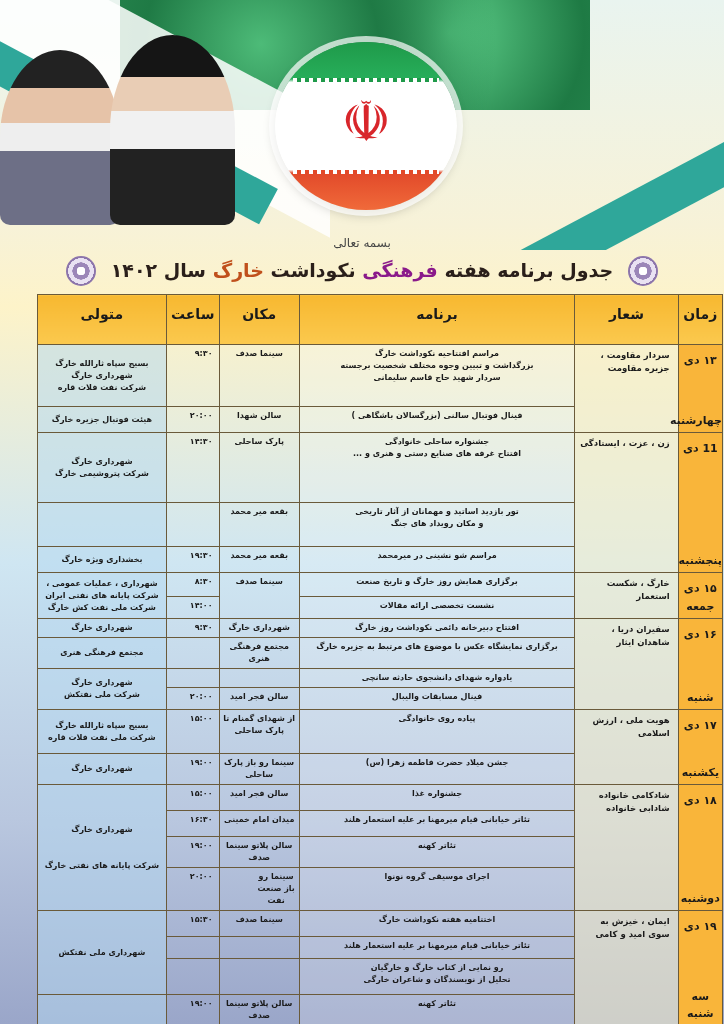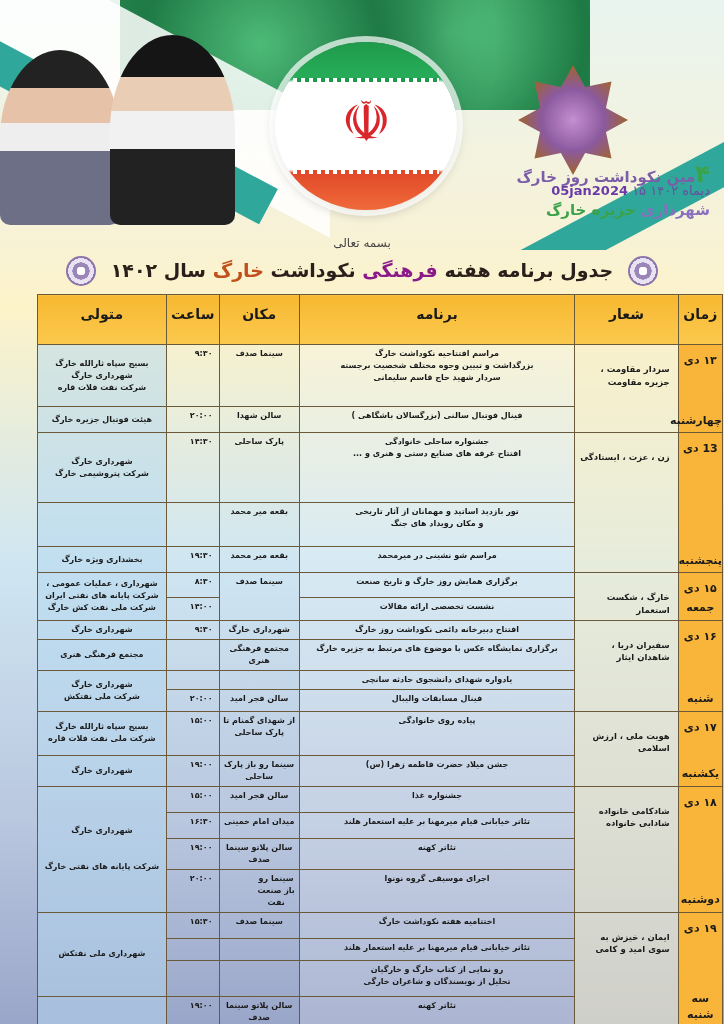--- a/index.html
+++ b/index.html
@@ -44,21 +44,21 @@
   .title { position: absolute; left: 0; right: 0; top: 256px; text-align: center; font-size: 19px; font-weight: bold; direction: rtl; color: #2a1f1a; }
   .title .purple { color: #8a1a8a; }
   .title .orange { color: #c0501c; }
   .rosette { display: inline-block; width: 30px; height: 30px; border-radius: 50%; vertical-align: middle; background: radial-gradient(circle, #fff 0 20%, #9b86b8 21% 40%, #e9e2f2 41% 60%, #8c75ab 61% 100%); margin: 0 8px; }
 
   table.sched { position: absolute; left: 37px; top: 294px; width: 686px; border-collapse: collapse; direction: rtl; table-layout: fixed; }
   table.sched th, table.sched td { border: 1px solid #6a5a3a; font-size: 8px; font-weight: bold; color: #1a1a1a; text-align: center; vertical-align: top; padding: 3px 2px; line-height: 1.5; }
   table.sched th { background: linear-gradient(180deg, #f7b830 0%, #fbc94e 100%); height: 50px; font-size: 14px; vertical-align: middle; padding-bottom: 14px; }
   table.sched td.day { background: #f9b53a; font-size: 11px; position: relative; padding-top: 8px; }
   table.sched td.day .dname { position: absolute; bottom: 3px; left: 0; right: 0; font-size: 11px; }
-  table.sched td.slogan { background: rgba(250,240,200,0.55); text-align: right; padding-right: 8px; font-size: 8.5px; padding-top: 18px; }
+  table.sched td.slogan { background: rgba(250,240,200,0.55); text-align: right; padding-right: 8px; font-size: 8.5px; padding-top: 4px; }
   table.sched td.prog { background: rgba(255,255,255,0.18); }
   table.sched td.sponsor { background: rgba(180,215,240,0.5); vertical-align: middle; }
   table.sched td.time { text-align: right; padding-right: 6px; }
   .c-day { width: 42px; } .c-slogan { width: 98px; } .c-prog { width: 261px; } .c-place { width: 76px; } .c-time { width: 50px; } .c-sponsor { width: 122px; }
 </style>
 </head>
 <body>
 
 <div class="banner">
   <div class="leaves"></div>
@@ -66,26 +66,20 @@
   <div class="teal-left"></div>
   <div class="teal-right"></div>
   <div class="portraits">
     <div class="person p1"></div>
     <div class="person p2"></div>
   </div>
   <div class="flag">
     <div class="band-top"></div>
     <div class="emblem">☫</div>
     <div class="band-bot"></div>
-  </div>
-  <div class="logo">
-    <div class="star"></div>
-    <div class="l1"><span class="num">۴</span><span>مین نکوداشت روز خارگ</span></div>
-    <div class="l2"><b>05jan2024</b> <span>۱۵ دیماه ۱۴۰۲</span></div>
-    <div class="l3"><span class="p">شهرداری</span> <span>جزیره خارگ</span></div>
   </div>
 </div>
 
 <div class="bismillah">بسمه تعالی</div>
 <div class="title">
   <span class="rosette"></span>
   <span>جدول برنامه هفته</span>
   <span class="purple">فرهنگی</span>
   <span>نکوداشت</span>
   <span class="orange">خارگ</span>
@@ -125,21 +119,21 @@
 شهرداری خارگ
 شرکت نفت فلات قاره</td>
       </tr>
       <tr style="height: 26px;">
         <td class="prog" style="white-space: pre-line;">فینال فوتبال سالنی (بزرگسالان باشگاهی )</td>
         <td class="place" style="white-space: pre-line;">سالن شهدا</td>
         <td class="time" style="white-space: pre-line;">۲۰:۰۰</td>
         <td class="sponsor" style="white-space: pre-line;">هیئت فوتبال جزیره خارگ</td>
       </tr>
       <tr style="height: 70px;">
-        <td class="day" rowspan="3" style="white-space: pre-line;"><div>13 دی</div><div class="dname">پنجشنبه</div></td>
+        <td class="day" rowspan="3" style="white-space: pre-line;"><div>11 دی</div><div class="dname">پنجشنبه</div></td>
         <td class="slogan" rowspan="3" style="white-space: pre-line;">زن ، عزت ، ایستادگی</td>
         <td class="prog" style="white-space: pre-line;">جشنواره ساحلی خانوادگی
 افتتاح غرفه های صنایع دستی و هنری و ...</td>
         <td class="place" style="white-space: pre-line; margin-left: 7px;">پارک ساحلی</td>
         <td class="time" style="white-space: pre-line;">۱۴:۳۰</td>
         <td class="sponsor" style="white-space: pre-line;">شهرداری خارگ
 شرکت پتروشیمی خارگ</td>
       </tr>
       <tr style="height: 44px;">
         <td class="prog" style="white-space: pre-line;">تور بازدید اساتید و مهمانان از آثار تاریخی

